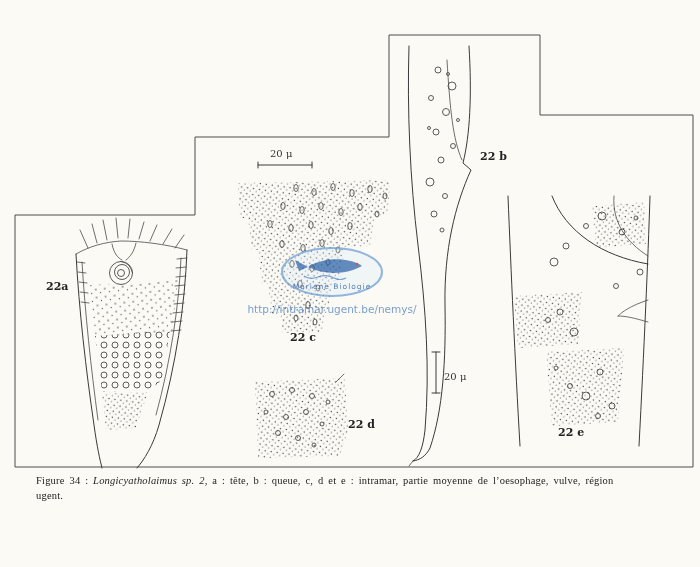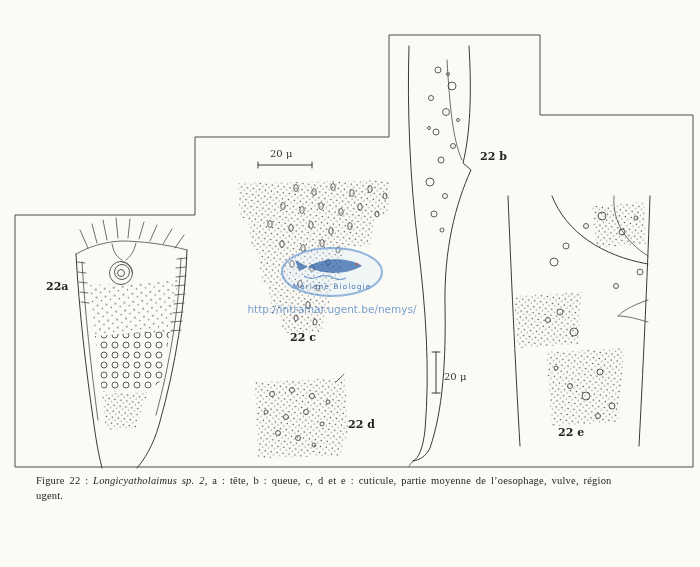--- a/index.html
+++ b/index.html
@@ -238,15 +238,15 @@
       <path d="M -24,-5 L -37,-12 L -33,-1 Z" fill="#2e63aa" opacity="0.9"></path>
       <circle cx="25" cy="-8" r="1.3" fill="#c0392b"></circle>
       <path d="M -28,4 q 6,4 14,1 q 8,-3 16,1 q 6,3 12,0" fill="none" stroke="#5b8cc8" stroke-width="1.2"></path>
       <text class="wm-logo-text" x="0" y="17" text-anchor="middle">Mariene Biologie</text>
     </g>
     <text class="wm-url" x="332" y="313" text-anchor="middle">http://intramar.ugent.be/nemys/</text>
   </g>
 </svg>
 
 <div class="caption">
-  <span>Figure 22 : </span><i>Longicyatholaimus sp. 2,</i><span> a : tête, b : queue, c, d et e : cuticule, partie moyenne de l’oesophage, vulve, région</span><br>
+  <span>Figure 34 : </span><i>Longicyatholaimus sp. 2,</i><span> a : tête, b : queue, c, d et e : intramar, partie moyenne de l’oesophage, vulve, région</span><br>
   <span>ugent.</span>
 </div>
 
 </body></html>

